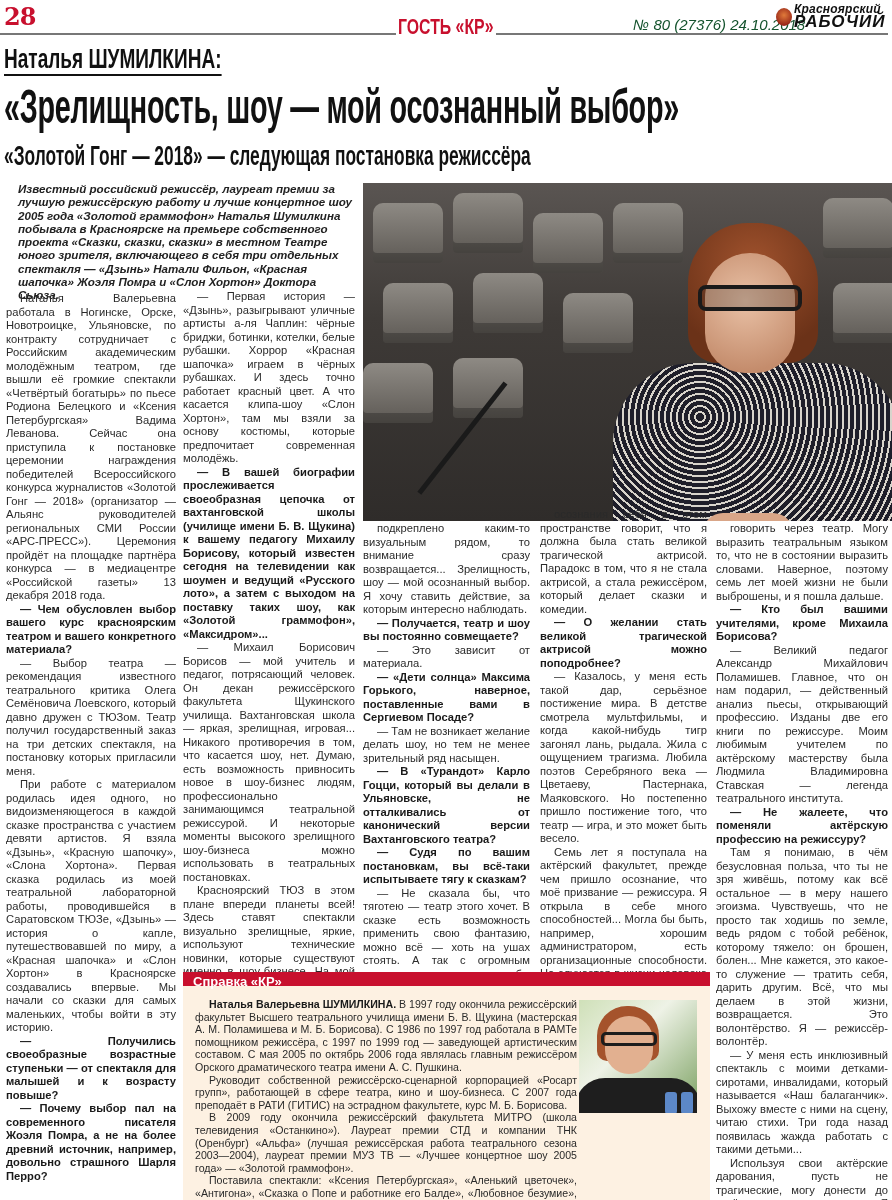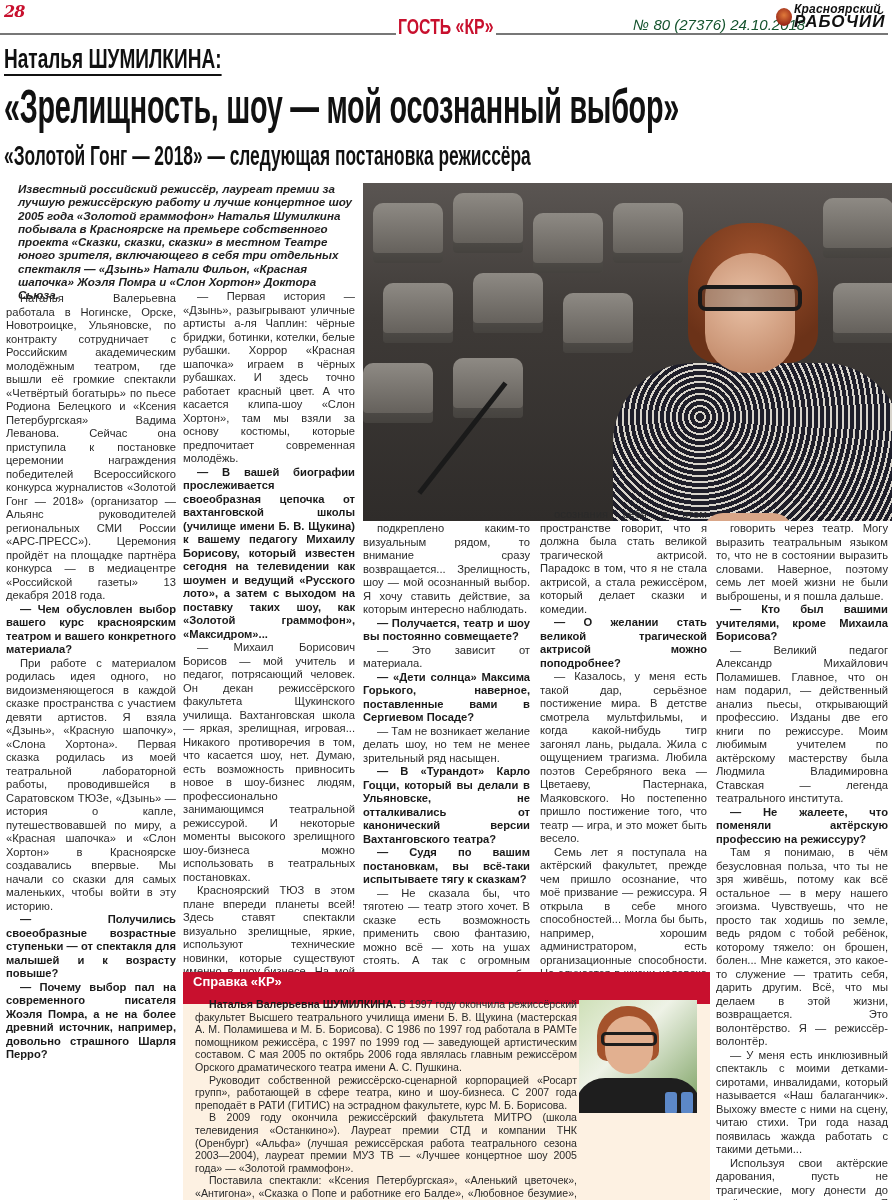--- a/index.html
+++ b/index.html
@@ -1,20 +1,20 @@
 <!DOCTYPE html>
 <html><head>
 <meta charset="utf-8">
 <style>
   * { box-sizing: border-box; margin: 0; padding: 0; }
   html, body { width: 892px; height: 1200px; background: #ffffff; overflow: hidden; }
   body { position: relative; font-family: "Liberation Sans", sans-serif; color: #1a1a1a; }
 
   
-  .page-num { position: absolute; left: 4px; top: 2px; font-family: "DejaVu Serif", serif; font-weight: bold; font-size: 16px; color: #c8102e; letter-spacing: -1px; font-style: italic; }
+  .page-num { position: absolute; left: 4px; top: 2px; font-family: "DejaVu Serif", serif; font-weight: bold; font-size: 24px; color: #c8102e; letter-spacing: -1px; }
   .rule { position: absolute; top: 33px; height: 1.5px; background: #777; }
   .rule-left { left: 0; width: 396px; }
   .rule-right { left: 496px; width: 392px; }
   .rubric { position: absolute; left: 398px; top: 14px; font-family: "Liberation Sans Narrow","Liberation Sans", sans-serif; font-weight: bold; font-size: 22px; color: #c8102e; transform: scaleX(0.72); transform-origin: left; letter-spacing: 0; }
   .issue { position: absolute; left: 633px; top: 16px; font-size: 15px; font-style: italic; color: #14532d; text-align: center; }
   .logo { position: absolute; left: 776px; top: 2px; width: 116px; height: 30px; }
   .logo-emblem { position: absolute; left: 0; top: 6px; width: 16px; height: 18px; border-radius: 50%; background: radial-gradient(circle at 50% 40%, #e07a3a, #9b2a1a 70%); }
   .logo-top { position: absolute; left: 18px; top: 0; font-size: 12px; font-weight: bold; font-style: italic; color: #111; letter-spacing: 0.2px; }
   .logo-bottom { position: absolute; left: 18px; top: 10px; font-size: 17px; font-weight: bold; font-style: italic; color: #111; letter-spacing: 1px; }
 
@@ -43,21 +43,21 @@
   .col p { text-indent: 14px; }
   .col p.q { font-weight: bold; color: #1a1a1a; }
   .col1 { left: 6px; top: 292px; width: 170px; }
   .col2 { left: 183px; top: 290px; width: 172px; }
   .col3 { left: 363px; top: 522px; width: 167px; }
   .col4 { left: 540px; top: 508px; width: 167px; }
   .col5 { left: 716px; top: 522px; width: 172px; }
 
   
   .infobox { position: absolute; left: 183px; top: 972px; width: 527px; height: 228px; background: #fdf1e2; }
-  .infobox-bar { position: absolute; left: 0; top: 0; width: 527px; height: 32px; background: #c8102e; }
+  .infobox-bar { position: absolute; left: 0; top: 0; width: 527px; height: 14px; background: #c8102e; }
   .infobox-title { position: absolute; left: 10px; top: 2px; color: #fff; font-weight: bold; font-size: 13px; }
   .infobox-text { position: absolute; left: 12px; top: 26px; width: 382px; font-size: 10.6px; line-height: 12.6px; color: #2a2a2a; text-align: justify; }
   .infobox-text p { text-indent: 14px; }
   .infobox-text b { color: #1a1a1a; }
   .side-photo { position: absolute; left: 396px; top: 28px; width: 118px; height: 113px; overflow: hidden;
     background: linear-gradient(135deg, #cfe0b8 0%, #eef2e6 40%, #7aa060 100%); }
   .sp-hair { position: absolute; left: 18px; top: 6px; width: 62px; height: 55px; border-radius: 30px 30px 10px 10px; background: #a5532c; }
   .sp-face { position: absolute; left: 26px; top: 16px; width: 48px; height: 58px; border-radius: 24px; background: #e2b090; }
   .sp-glasses { position: absolute; left: 22px; top: 32px; width: 56px; height: 14px; border: 3px solid #1d1d1d; border-radius: 5px; }
   .sp-body { position: absolute; left: -4px; top: 78px; width: 126px; height: 40px; border-radius: 30px 30px 0 0; background: #1e1e1e; }
@@ -102,20 +102,21 @@
     <div class="face"></div>
     <div class="glasses"></div>
     <div class="hand"></div>
   </div>
   <div class="mic"></div>
 </div>
 
 <div class="col col1">
     <p class="">Наталья Валерьевна работала в Ногинске, Орске, Новотроицке, Ульяновске, по контракту сотрудничает с Российским академическим молодёжным театром, где вышли её громкие спектакли «Четвёртый богатырь» по пьесе Родиона Белецкого и «Ксения Петербургская» Вадима Леванова. Сейчас она приступила к постановке церемонии награждения победителей Всероссийского конкурса журналистов «Золотой Гонг — 2018» (организатор — Альянс руководителей региональных СМИ России «АРС-ПРЕСС»). Церемония пройдёт на площадке партнёра конкурса — в медиацентре «Российской газеты» 13 декабря 2018 года.</p>
     <p class="q">— Чем обусловлен выбор вашего курс красноярским театром и вашего конкретного материала?</p>
+    <p class="">— Выбор театра — рекомендация известного театрального критика Олега Семёновича Лоевского, который давно дружен с ТЮЗом. Театр получил государственный заказ на три детских спектакля, на постановку которых пригласили меня.</p>
     <p class="">При работе с материалом родилась идея одного, но видоизменяющегося в каждой сказке пространства с участием девяти артистов. Я взяла «Дзынь», «Красную шапочку», «Слона Хортона». Первая сказка родилась из моей театральной лабораторной работы, проводившейся в Саратовском ТЮЗе, «Дзынь» — история о капле, путешествовавшей по миру, а «Красная шапочка» и «Слон Хортон» в Красноярске создавались впервые. Мы начали со сказки для самых маленьких, чтобы войти в эту историю.</p>
     <p class="q">— Получились своеобразные возрастные ступеньки — от спектакля для малышей и к возрасту повыше?</p>
     <p class="q">— Почему выбор пал на современного писателя Жоэля Помра, а не на более древний источник, например, довольно страшного Шарля Перро?</p>
   </div>
 <div class="col col2">
     <p class="">— Первая история — «Дзынь», разыгрывают уличные артисты а-ля Чаплин: чёрные бриджи, ботинки, котелки, белые рубашки. Хоррор «Красная шапочка» играем в чёрных рубашках. И здесь точно работает красный цвет. А что касается клипа-шоу «Слон Хортон», там мы взяли за основу костюмы, которые предпочитает современная молодёжь.</p>
     <p class="q">— В вашей биографии прослеживается своеобразная цепочка от вахтанговской школы (училище имени Б. В. Щукина) к вашему педагогу Михаилу Борисову, который известен сегодня на телевидении как шоумен и ведущий «Русского лото», а затем с выходом на поставку таких шоу, как «Золотой граммофон», «Максидром»...</p>
     <p class="">— Михаил Борисович Борисов — мой учитель и педагог, потрясающий человек. Он декан режиссёрского факультета Щукинского училища. Вахтанговская школа — яркая, зрелищная, игровая... Никакого противоречия в том, что касается шоу, нет. Думаю, есть возможность привносить новое в шоу-бизнес людям, профессионально занимающимся театральной режиссурой. И некоторые моменты высокого зрелищного шоу-бизнеса можно использовать в театральных постановках.</p>
     <p class="">Красноярский ТЮЗ в этом плане впереди планеты всей! Здесь ставят спектакли визуально зрелищные, яркие, используют технические новинки, которые существуют именно в шоу-бизнесе. На мой взгляд, театр должен быть не только осмысленным, но также ярким, так как люди сегодня в основном через гаджеты, то есть через визуальный ряд считывают суть происходящего.</p>
     <p class="">Время настолько быстрое, что долгие диалоги, монологи на сцене отвлекают внимание, юные зрители теряют интерес и концентрацию на ход действия на сцене. Но если это</p>

